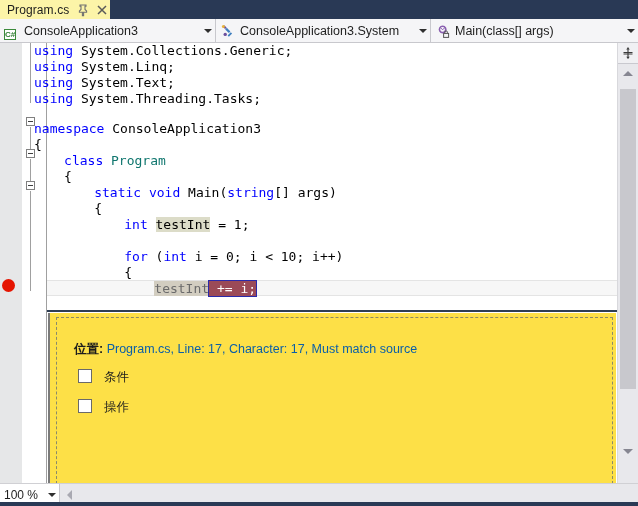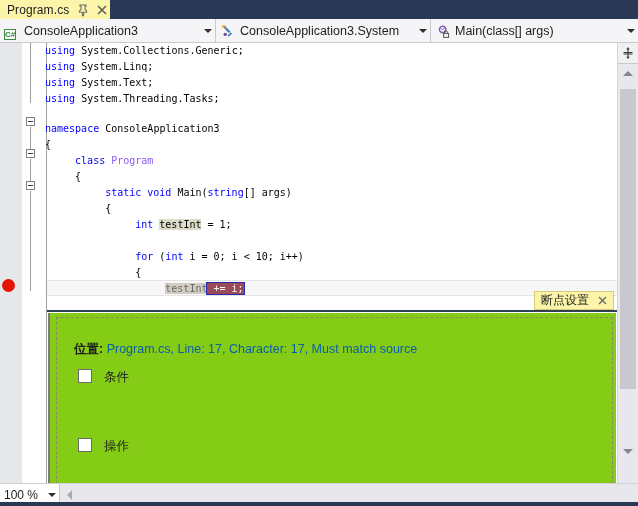--- a/index.html
+++ b/index.html
@@ -158,31 +158,31 @@
   }
   .outline-line {
     position: absolute;
     width: 1px;
     background: #a0a0a0;
   }
 
   
   .codearea {
     position: absolute;
-    left: 40px; top: 0;
+    left: 29px; top: 0;
     width: 570px; height: 440px;
     font-family: "DejaVu Sans Mono", monospace;
-    font-size: 10px;
+    font-size: 13px;
     line-height: 15.6px;
     white-space: pre;
     color: #000000;
   }
   .cl { position: absolute; left: 5px; height: 15.6px; white-space: pre; }
   .kw  { color: #0000ff; }
-  .tp  { color: #8b5cf6; }
+  .tp  { color: #0f766e; }
   .ns  { color: #000000; }
   .num { color: #000000; }
 
   
   .refhl {
     background: #dcdcc8;
     color: #000;
   }
   
   .bp-line-bg {
@@ -233,21 +233,21 @@
   .peek-topline {
     position: absolute;
     left: 47px; top: 267px;
     width: 570px; height: 2px;
     background: #2f3f54;
   }
   .peek-body {
     position: absolute;
     left: 48px; top: 270px;
     width: 568px; height: 174px;
-    background: #84cc16;
+    background: #fde047;
     border-left: 2px solid #7a7a7a;
     box-sizing: border-box;
   }
   .peek-inner {
     position: absolute;
     left: 6px; top: 4px;
     right: 3px; bottom: 3px;
     border: 1px dashed #8a8a6a;
     box-sizing: border-box;
   }
@@ -271,21 +271,21 @@
     border: 1px solid #6a6a6a;
     box-sizing: border-box;
     flex: none;
   }
   .peek-check .txt {
     margin-left: 12px;
     font-size: 12.5px;
     color: #1d1d1d;
   }
   #chk-cond { top: 56px; }
-  #chk-act  { top: 86px; margin-top: 39px; }
+  #chk-act  { top: 86px; }
 
   .peek-btn {
     position: absolute;
     left: 22px; top: 113px;
     width: 67px; height: 24px;
     background: #efefef;
     border: 2px solid #3c8ddc;
     box-sizing: border-box;
     font-size: 12.5px;
     color: #1d1d1d;
@@ -463,30 +463,20 @@
       <div class="outline-line" style="left:8px; top:116px; height:22px;"></div>
       <div class="outline-box" style="left:4px; top:138px;"></div>
       <div class="outline-line" style="left:8px; top:148px; height:100px;"></div>
     </div>
     <div class="outline-sep"></div>
 
     <div class="bp-line-bg" style="top:237px;"></div>
 
     <div class="codearea" id="codearea"><div class="cl" style="top: 0px; padding-left: 0px;"><span class="kw">using </span><span class="ns">System.Collections.Generic;</span></div><div class="cl" style="top: 16px; padding-left: 0px;"><span class="kw">using </span><span class="ns">System.Linq;</span></div><div class="cl" style="top: 32px; padding-left: 0px;"><span class="kw">using </span><span class="ns">System.Text;</span></div><div class="cl" style="top: 48px; padding-left: 0px;"><span class="kw">using </span><span class="ns">System.Threading.Tasks;</span></div><div class="cl" style="top: 64px; padding-left: 0px;"></div><div class="cl" style="top: 78px; padding-left: 0px;"><span class="kw">namespace </span><span class="ns">ConsoleApplication3</span></div><div class="cl" style="top: 94px; padding-left: 0px;"><span class="ns">{</span></div><div class="cl" style="top: 110px; padding-left: 30.08px;"><span class="kw">class </span><span class="tp">Program</span></div><div class="cl" style="top: 126px; padding-left: 30.08px;"><span class="ns">{</span></div><div class="cl" style="top: 142px; padding-left: 60.16px;"><span class="kw">static </span><span class="kw">void </span><span class="ns">Main(</span><span class="kw">string</span><span class="ns">[] args)</span></div><div class="cl" style="top: 158px; padding-left: 60.16px;"><span class="ns">{</span></div><div class="cl" style="top: 174px; padding-left: 90.24px;"><span class="kw">int </span><span class="refhl">testInt</span><span class="ns"> = </span><span class="num">1</span><span class="ns">;</span></div><div class="cl" style="top: 190px; padding-left: 90.24px;"></div><div class="cl" style="top: 206px; padding-left: 90.24px;"><span class="kw">for </span><span class="ns">(</span><span class="kw">int </span><span class="ns">i = </span><span class="num">0</span><span class="ns">; i &lt; </span><span class="num">10</span><span class="ns">; i++)</span></div><div class="cl" style="top: 222px; padding-left: 90.24px;"><span class="ns">{</span></div><div class="cl" style="top: 238px; padding-left: 120.32px;"><span class="bp-hl-soft">testInt</span><span class="bp-hl"> += i;</span></div><div class="cl" style="top: 410px; padding-left: 120.32px;"><span class="ns">}</span></div></div>
 
-    <div class="peek-tabrow">
-      <div class="peek-tab">
-        <span class="peek-tab-label">断点设置</span>
-        <span class="peek-tab-close">
-          <svg width="13" height="13" viewBox="0 0 13 13">
-            <path d="M3 3 L10 10 M10 3 L3 10" stroke="#6a6a6a" stroke-width="1.4" fill="none"></path>
-          </svg>
-        </span>
-      </div>
-    </div>
     <div class="peek-topline"></div>
 
     <div class="peek-body">
       <div class="peek-inner"></div>
 
       <div class="peek-location">
         <span class="lbl">位置:</span><span class="val"> Program.cs, Line: 17, Character: 17, Must match source</span>
       </div>
 
       <div class="peek-check" id="chk-cond">

